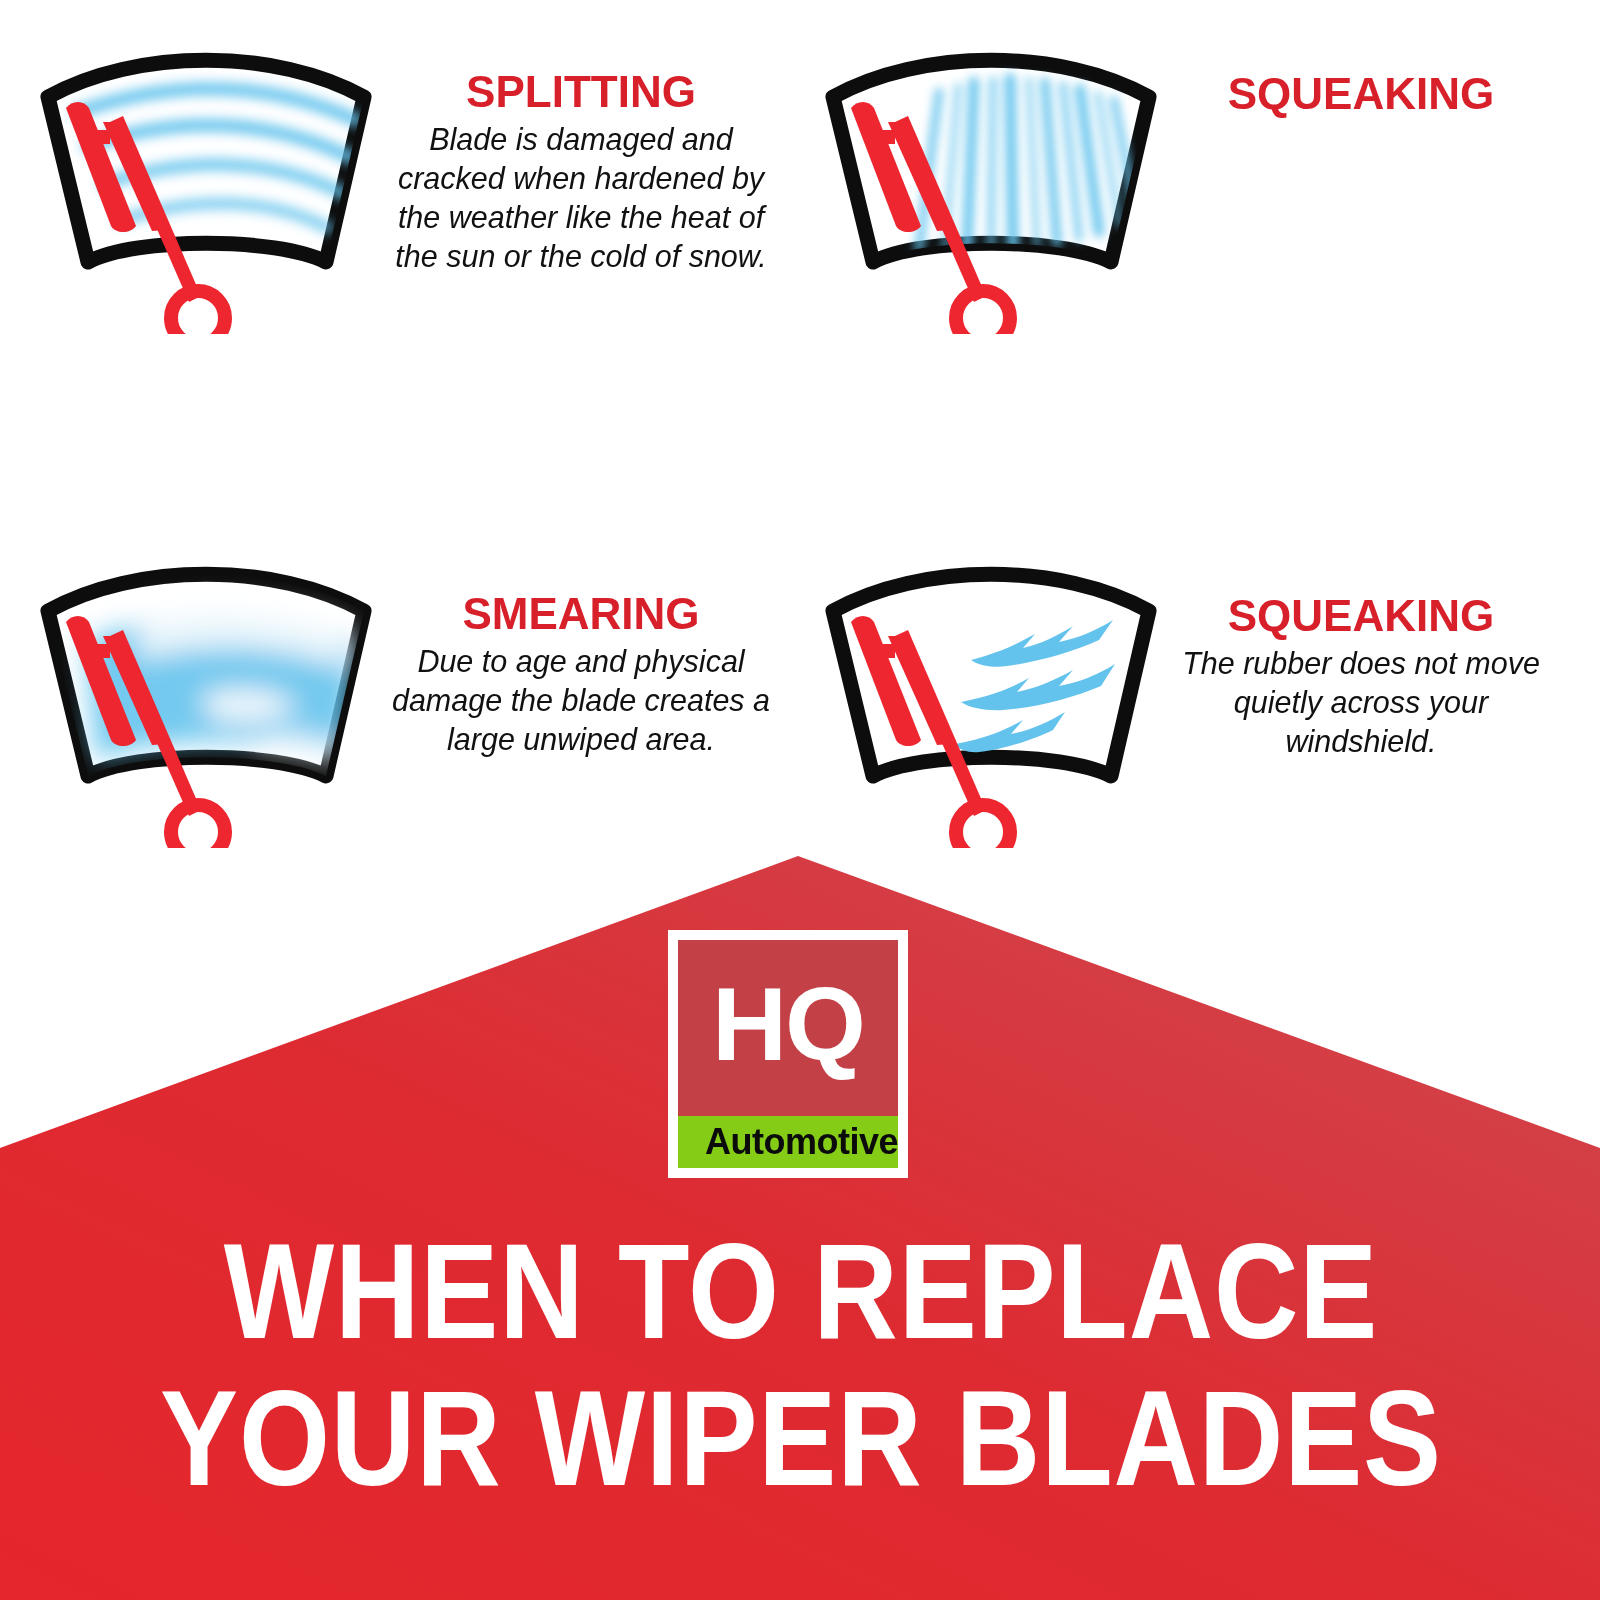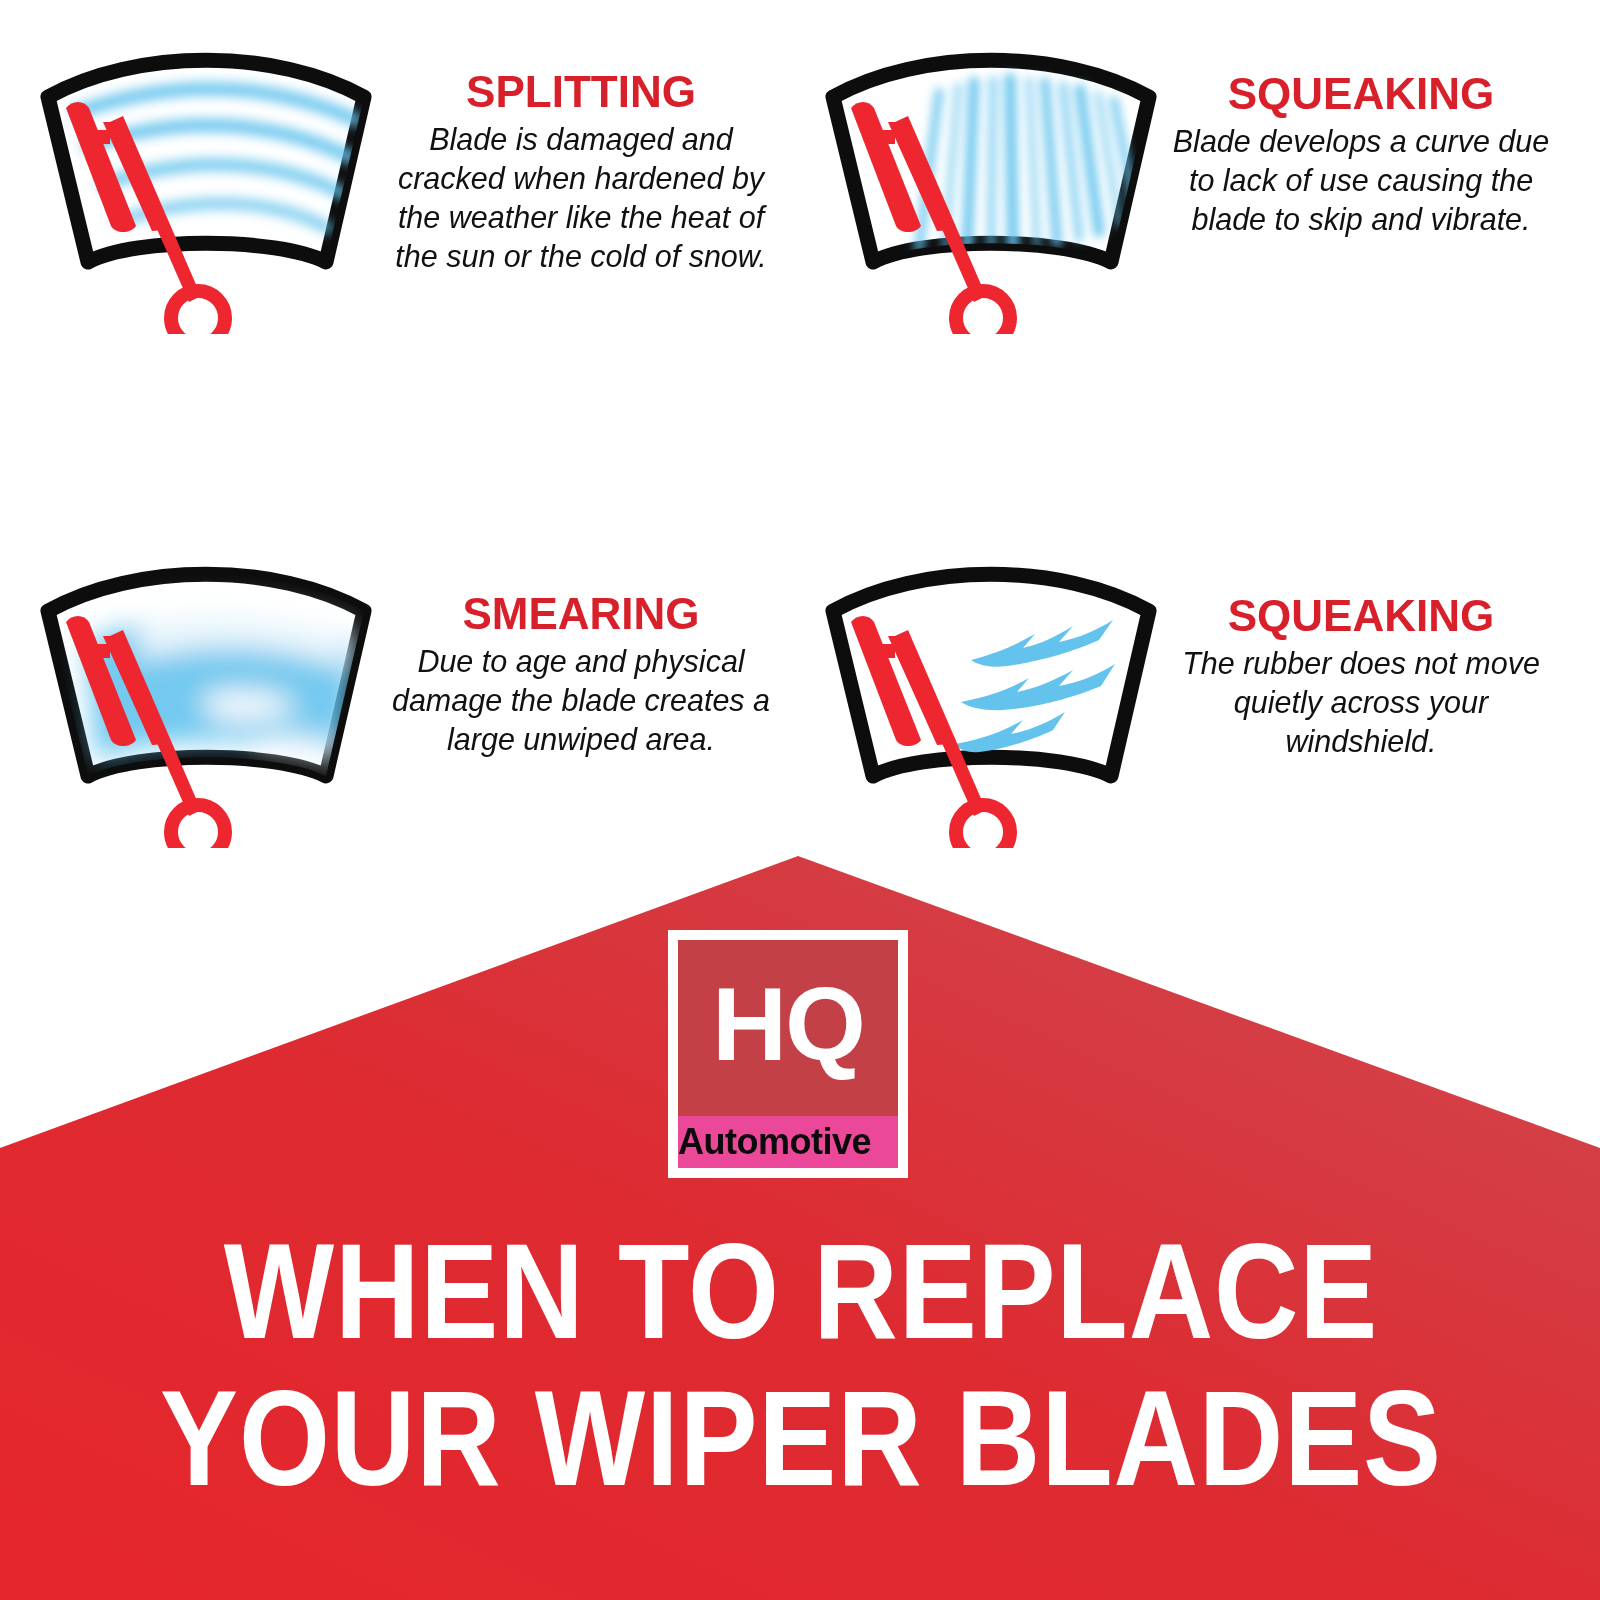--- a/index.html
+++ b/index.html
@@ -113,26 +113,26 @@
     font-size: 104px;
     font-weight: bold;
     line-height: 1;
     letter-spacing: -2px;
     font-family: "Liberation Sans", sans-serif;
     transform: translateY(-4px);
   }
   #logo-word {
     flex: 0 0 auto;
     height: 52px;
-    background: #ec4899;
+    background: #84cc16;
     color: #0b0b0b;
     font-size: 36px;
     font-weight: bold;
     line-height: 52px;
-    text-align: left;
+    text-align: right;
     letter-spacing: -0.5px;
     font-family: "Liberation Sans", sans-serif;
   }
 
   
   #headline {
     position: absolute;
     left: 1px;
     top: 1218px;
     width: 1600px;
@@ -224,21 +224,20 @@
             <path d="M40 74 C46 66 58 66 63 74 L110 192 C104 200 90 200 85 192 Z"></path>
             <path d="M77 88 L92 88 L140 196 L126 197 Z"></path>
             <rect x="64" y="96" width="20" height="14"></rect>
             <path d="M84 88 L97 82 L175 262 L163 268 Z"></path>
             <circle cx="172" cy="284" r="27" fill="none" stroke="#EE2630" stroke-width="14"></circle>
           </g>
         </svg>
       </div>
       <div class="card-text">
         <h2 class="card-title">SQUEAKING</h2>
-        <p class="card-desc">Blade develops a curve due to lack of use causing the blade to skip and vibrate.</p>
       </div>
     </div>
 
     <div class="card" id="card-smearing">
       <div class="card-icon">
         <svg viewBox="0 0 360 300" xmlns="http://www.w3.org/2000/svg">
           <defs>
             <clipPath id="glassClipC">
               <path d="M22 63 C110 14 250 14 338 63 L300 228 C250 203 110 203 62 228 Z"></path>
             </clipPath>

